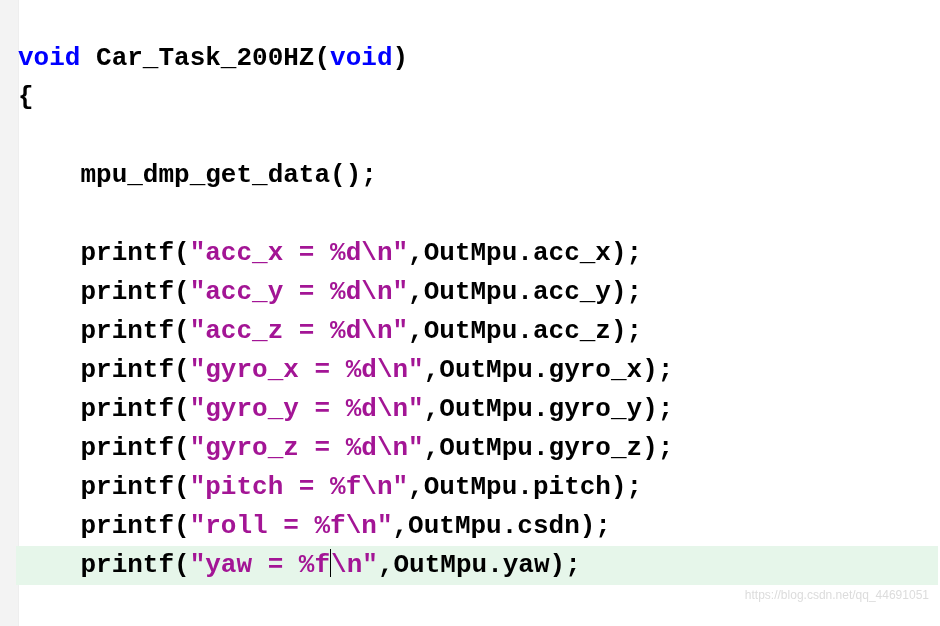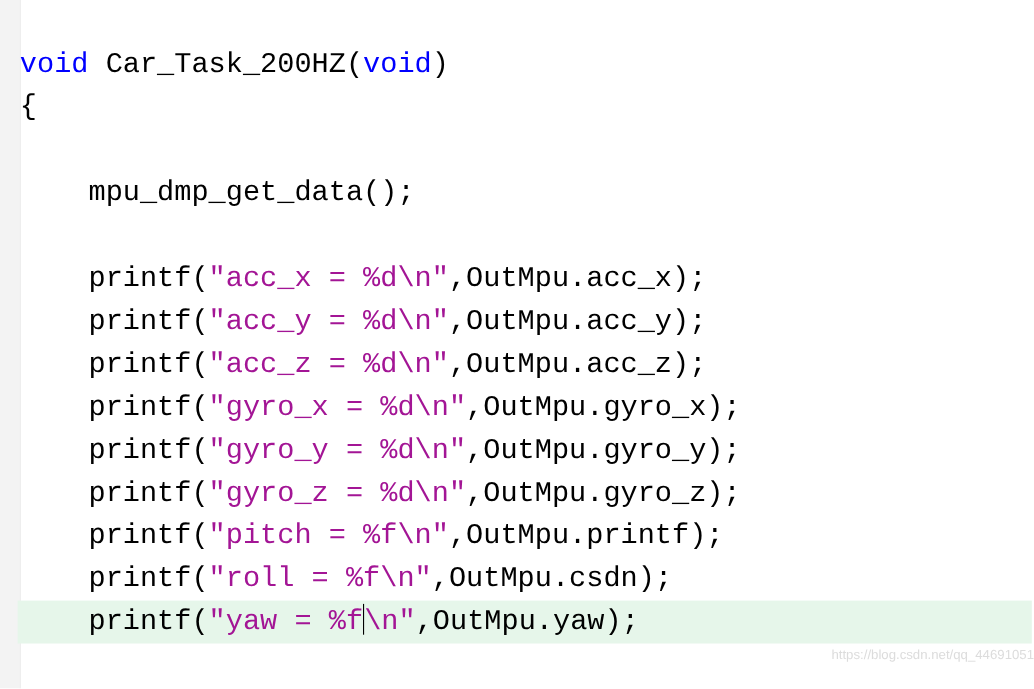--- a/index.html
+++ b/index.html
@@ -29,31 +29,32 @@
     top: 0;
     padding: 0;
     white-space: pre;
   }
   .kw { color: #0000ff; }
   .fn { color: #000000; }
   .str { color: #a31595; }
   .plain { color: #000000; }
   .line {
     padding-left: 0;
+    font-weight: bold;
   }
   .highlight {
     background: #e6f6ea;
     display: block;
     width: 920px;
     margin-left: -2px;
     padding-left: 2px;
   }
   .watermark {
     position: absolute;
-    right: 0;
+    right: 11px;
     bottom: 22px;
     font-size: 12px;
     color: #dcdcdc;
     font-family: Arial, sans-serif;
   }
   .cursor {
     display:inline-block;
     width:1px;
     height:28px;
     background:#000;
@@ -71,20 +72,20 @@
 <span class="line"><span class="plain">{</span></span>
 <span class="line"><span></span></span>
 <span class="line"><span>    </span><span class="plain">mpu_dmp_get_data();</span></span>
 <span class="line"><span></span></span>
 <span class="line"><span>    </span><span class="plain">printf</span><span class="plain">(</span><span class="str">"acc_x = %d\n"</span><span class="plain">,</span><span class="plain">OutMpu.acc_x</span><span class="plain">)</span><span class="plain">;</span></span>
 <span class="line"><span>    </span><span class="plain">printf</span><span class="plain">(</span><span class="str">"acc_y = %d\n"</span><span class="plain">,</span><span class="plain">OutMpu.acc_y</span><span class="plain">)</span><span class="plain">;</span></span>
 <span class="line"><span>    </span><span class="plain">printf</span><span class="plain">(</span><span class="str">"acc_z = %d\n"</span><span class="plain">,</span><span class="plain">OutMpu.acc_z</span><span class="plain">)</span><span class="plain">;</span></span>
 <span class="line"><span>    </span><span class="plain">printf</span><span class="plain">(</span><span class="str">"gyro_x = %d\n"</span><span class="plain">,</span><span class="plain">OutMpu.gyro_x</span><span class="plain">)</span><span class="plain">;</span></span>
 <span class="line"><span>    </span><span class="plain">printf</span><span class="plain">(</span><span class="str">"gyro_y = %d\n"</span><span class="plain">,</span><span class="plain">OutMpu.gyro_y</span><span class="plain">)</span><span class="plain">;</span></span>
 <span class="line"><span>    </span><span class="plain">printf</span><span class="plain">(</span><span class="str">"gyro_z = %d\n"</span><span class="plain">,</span><span class="plain">OutMpu.gyro_z</span><span class="plain">)</span><span class="plain">;</span></span>
-<span class="line"><span>    </span><span class="plain">printf</span><span class="plain">(</span><span class="str">"pitch = %f\n"</span><span class="plain">,</span><span class="plain">OutMpu.printf</span><span class="plain">)</span><span class="plain">;</span></span>
+<span class="line"><span>    </span><span class="plain">printf</span><span class="plain">(</span><span class="str">"pitch = %f\n"</span><span class="plain">,</span><span class="plain">OutMpu.pitch</span><span class="plain">)</span><span class="plain">;</span></span>
 <span class="line"><span>    </span><span class="plain">printf</span><span class="plain">(</span><span class="str">"roll = %f\n"</span><span class="plain">,</span><span class="plain">OutMpu.csdn</span><span class="plain">)</span><span class="plain">;</span></span>
 <span class="line highlight"><span>    </span><span class="plain">printf</span><span class="plain">(</span><span class="str">"yaw = %f</span><span class="cursor"></span><span class="str">\n"</span><span class="plain">,</span><span class="plain">OutMpu.yaw</span><span class="plain">)</span><span class="plain">;</span></span>
 <span class="line"><span></span></span>
 
 </div>
 
 <div class="watermark">https://blog.csdn.net/qq_44691051</div>
 
 </body></html>

